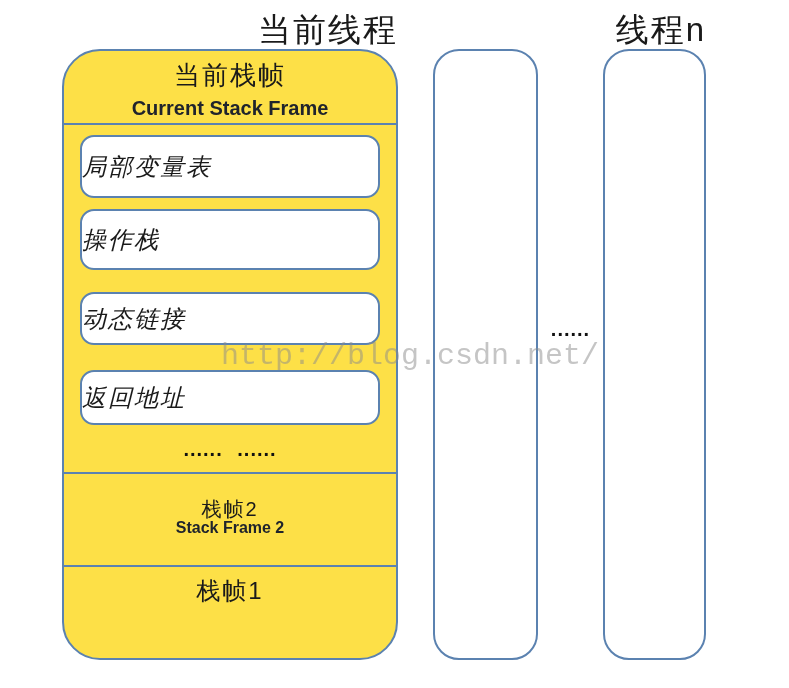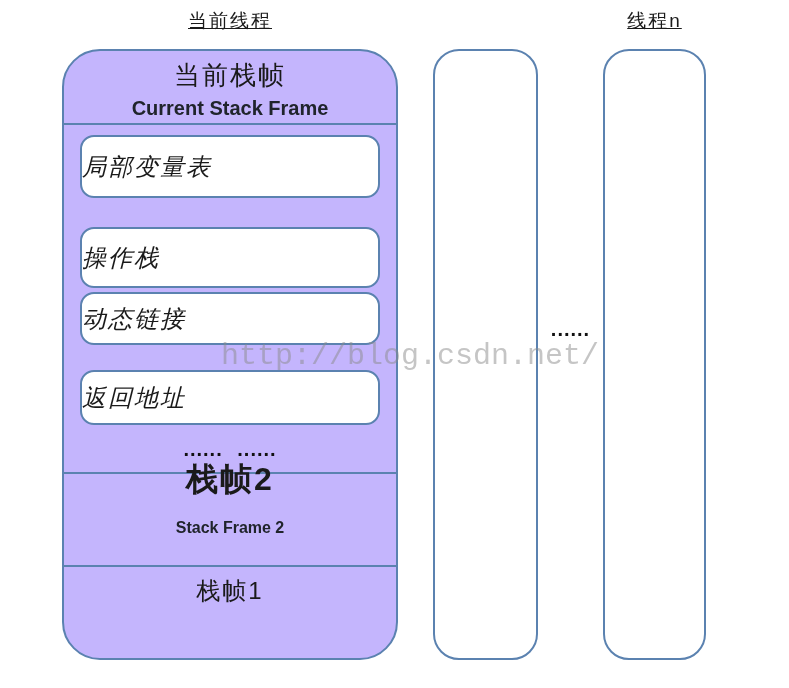--- a/index.html
+++ b/index.html
@@ -7,30 +7,30 @@
     --text:#1a1a1a;
     --entext:#20242c;
     --wm:#8c8c8c;
   }
   html,body{margin:0;padding:0;background:#ffffff;}
   .canvas{
     position:relative;width:789px;height:688px;background:#ffffff;overflow:hidden;
     font-family:"Liberation Sans",sans-serif;color:var(--text);
   }
   .title{
-    position:absolute;top:8px;text-align:center;
-    font-size:19px;letter-spacing:2px;color:var(--text);white-space:nowrap;text-decoration:underline;
+    position:absolute;top:8px;text-align:right;
+    font-size:33px;letter-spacing:2px;color:var(--text);white-space:nowrap;
   }
   .main-title{left:62px;width:336px;}
   .t2-title{left:433px;width:105px;}
   .tn-title{left:603px;width:103px;}
 
   .main-box{
     position:absolute;left:62px;top:49px;width:336px;height:611px;
-    border:2px solid var(--border);border-radius:38px;background:#c4b5fd;box-sizing:border-box;padding-left:40px;
+    border:2px solid var(--border);border-radius:38px;background:#fde047;box-sizing:border-box;padding-left:40px;
   }
   .thread-box{
     position:absolute;top:49px;height:611px;
     border:2px solid var(--border);border-radius:26px;background:#fff;box-sizing:border-box;
   }
   .t2-box{left:433px;width:105px;}
   .tn-box{left:603px;width:103px;}
 
   .main-box .txt{position:absolute;left:0;right:0;text-align:center;white-space:nowrap;}
   .frame-zh{top:8px;font-size:26px;line-height:32px;letter-spacing:2px;}
@@ -40,29 +40,29 @@
   .d2{top:421px;}
   .d3{top:514px;}
 
   .comp-box{
     position:absolute;left:16px;width:300px;box-sizing:border-box;
     border:2px solid var(--border);border-radius:14px;background:#fff;
     display:flex;align-items:center;
     font-size:24px;letter-spacing:2px;font-style:italic;
   }
   .c1{top:84px;height:63px;}
-  .c2{top:176px;height:61px;}
+  .c2{top:158px;height:61px;}
   .c3{top:241px;height:53px;}
   .c4{top:319px;height:55px;}
 
   .inner-ellipsis{
     top:386px;font-size:20px;font-weight:bold;line-height:24px;
     letter-spacing:1px;word-spacing:8px;color:#111;
   }
-  .frame2-zh{top:412px;font-size:32px;line-height:32px;letter-spacing:2px;font-weight:bold;}
+  .frame2-zh{top:442px;font-size:20px;line-height:32px;letter-spacing:2px;}
   .frame2-en{top:464px;font-size:16px;line-height:26px;font-weight:bold;color:var(--entext);}
   .frame1-zh{top:524px;font-size:24px;line-height:32px;letter-spacing:2px;}
   .frame1-en{top:560px;font-size:20px;line-height:26px;font-weight:bold;color:var(--entext);}
 
   .mid-ellipsis{
     position:absolute;left:538px;width:65px;top:318px;text-align:center;
     font-size:20px;font-weight:bold;letter-spacing:1px;color:#111;white-space:nowrap;
   }
   .watermark{
     position:absolute;left:221px;top:340px;

